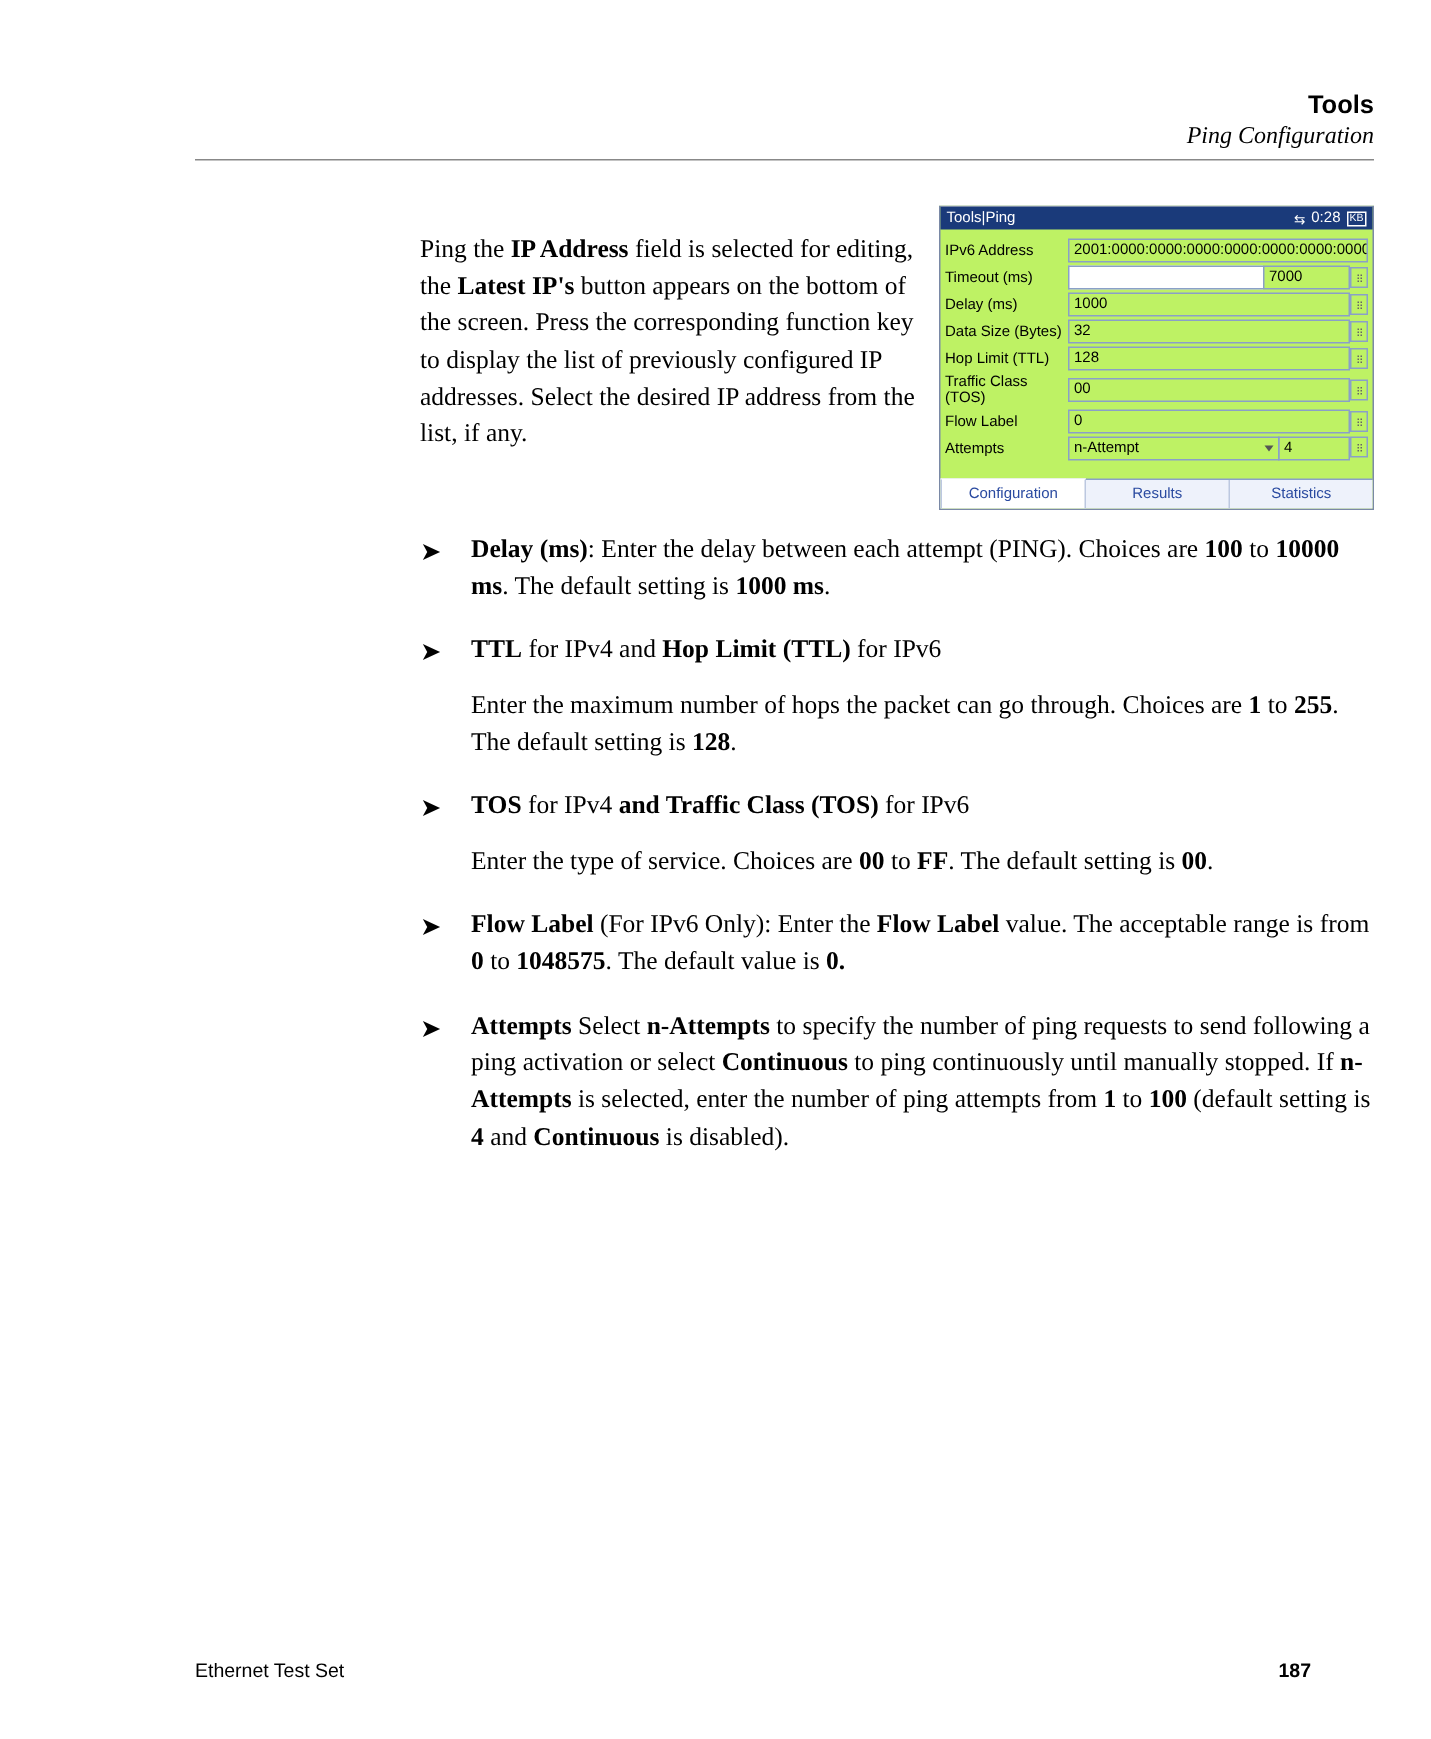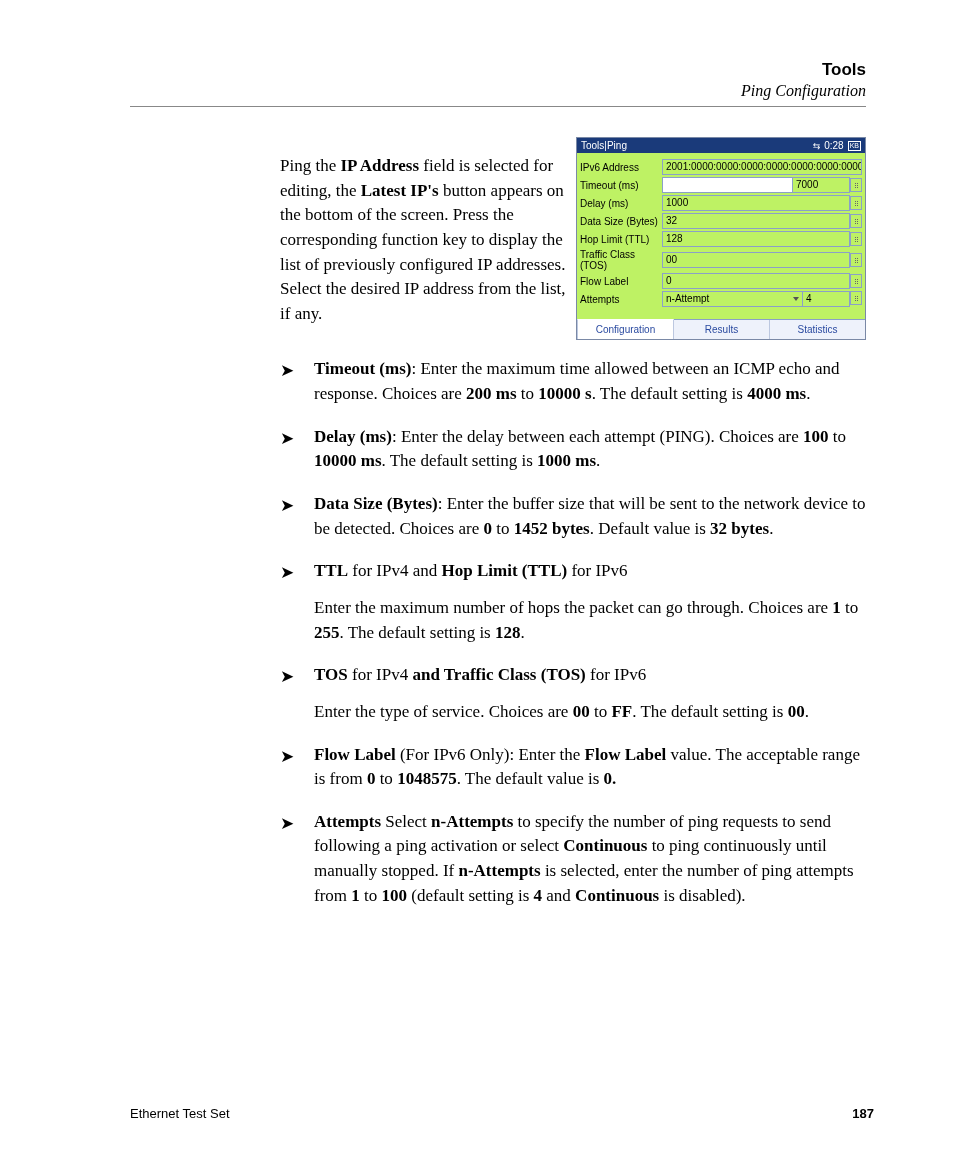--- a/index.html
+++ b/index.html
@@ -6,21 +6,21 @@
     margin: 0;
     background: #fff;
     font-family: Georgia, 'Times New Roman', serif;
     color: #000;
   }
   .page {
     width: 954px;
     height: 1159px;
     position: relative;
     box-sizing: border-box;
-    padding: 60px 88px 40px 130px;
+    padding: 60px 38px 40px 130px;
   }
   .header {
     text-align: right;
     border-bottom: 1px solid #888;
     padding-bottom: 6px;
     margin-bottom: 30px;
   }
   .header .chapter {
     font-family: Arial, Helvetica, sans-serif;
     font-weight: bold;
@@ -284,27 +284,21 @@
         </div>
       </div>
 
       <p class="intro-text">
         <span>Ping the </span><b>IP Address</b><span> field is selected for editing, the </span><b>Latest IP's</b><span> button appears on the bottom of the screen. Press the corresponding function key to display the list of previously configured IP addresses. Select the desired IP address from the list, if any.</span>
       </p>
     </div>
 
     <ul class="bullets">
       <li>
-        <b>Timeout (ms)</b><span>: Enter the maximum time allowed between an ICMP echo and response. Choices are </span><b>200 ms</b><span> to </span><b>10000 s</b><span>. The default setting is </span><b>4000 ms</b><span>.</span>
-      </li>
-      <li>
         <b>Delay (ms)</b><span>: Enter the delay between each attempt (PING). Choices are </span><b>100</b><span> to </span><b>10000 ms</b><span>. The default setting is </span><b>1000 ms</b><span>.</span>
-      </li>
-      <li>
-        <b>Data Size (Bytes)</b><span>: Enter the buffer size that will be sent to the network device to be detected. Choices are </span><b>0</b><span> to </span><b>1452 bytes</b><span>. Default value is </span><b>32 bytes</b><span>.</span>
       </li>
       <li>
         <b>TTL</b><span> for IPv4 and </span><b>Hop Limit (TTL)</b><span> for IPv6</span>
         <div class="sub-para">
           <span>Enter the maximum number of hops the packet can go through. Choices are </span><b>1</b><span> to </span><b>255</b><span>. The default setting is </span><b>128</b><span>.</span>
         </div>
       </li>
       <li>
         <b>TOS</b><span> for IPv4 </span><b>and Traffic Class (TOS)</b><span> for IPv6</span>
         <div class="sub-para">

